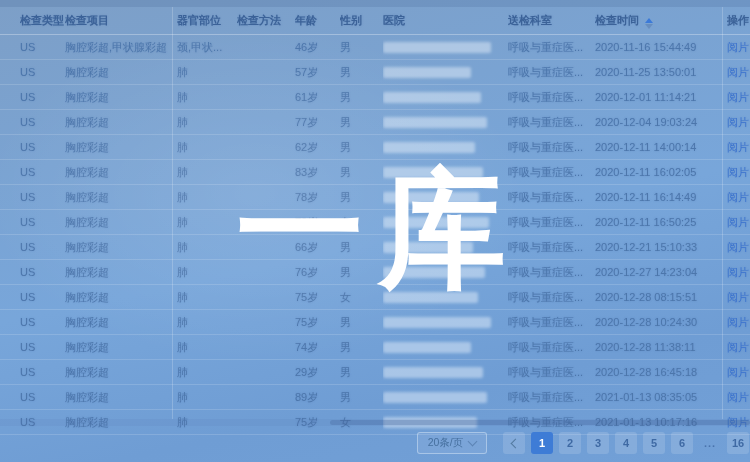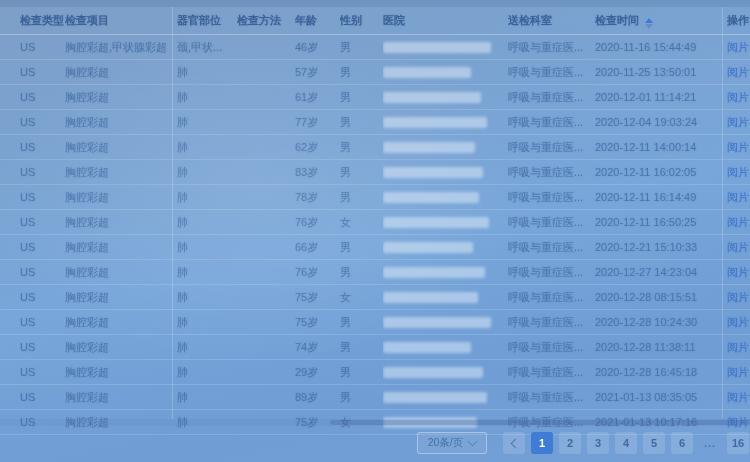--- a/index.html
+++ b/index.html
@@ -305,13 +305,14 @@
         <div class="pbtn">2</div>
         <div class="pbtn">3</div>
         <div class="pbtn">4</div>
         <div class="pbtn">5</div>
         <div class="pbtn">6</div>
         <div class="pbtn dots">...</div>
         <div class="pbtn">16</div>
       </div>
   </div>
 
+  <div class="watermark">一库</div>
 </div>
 
 </body></html>

